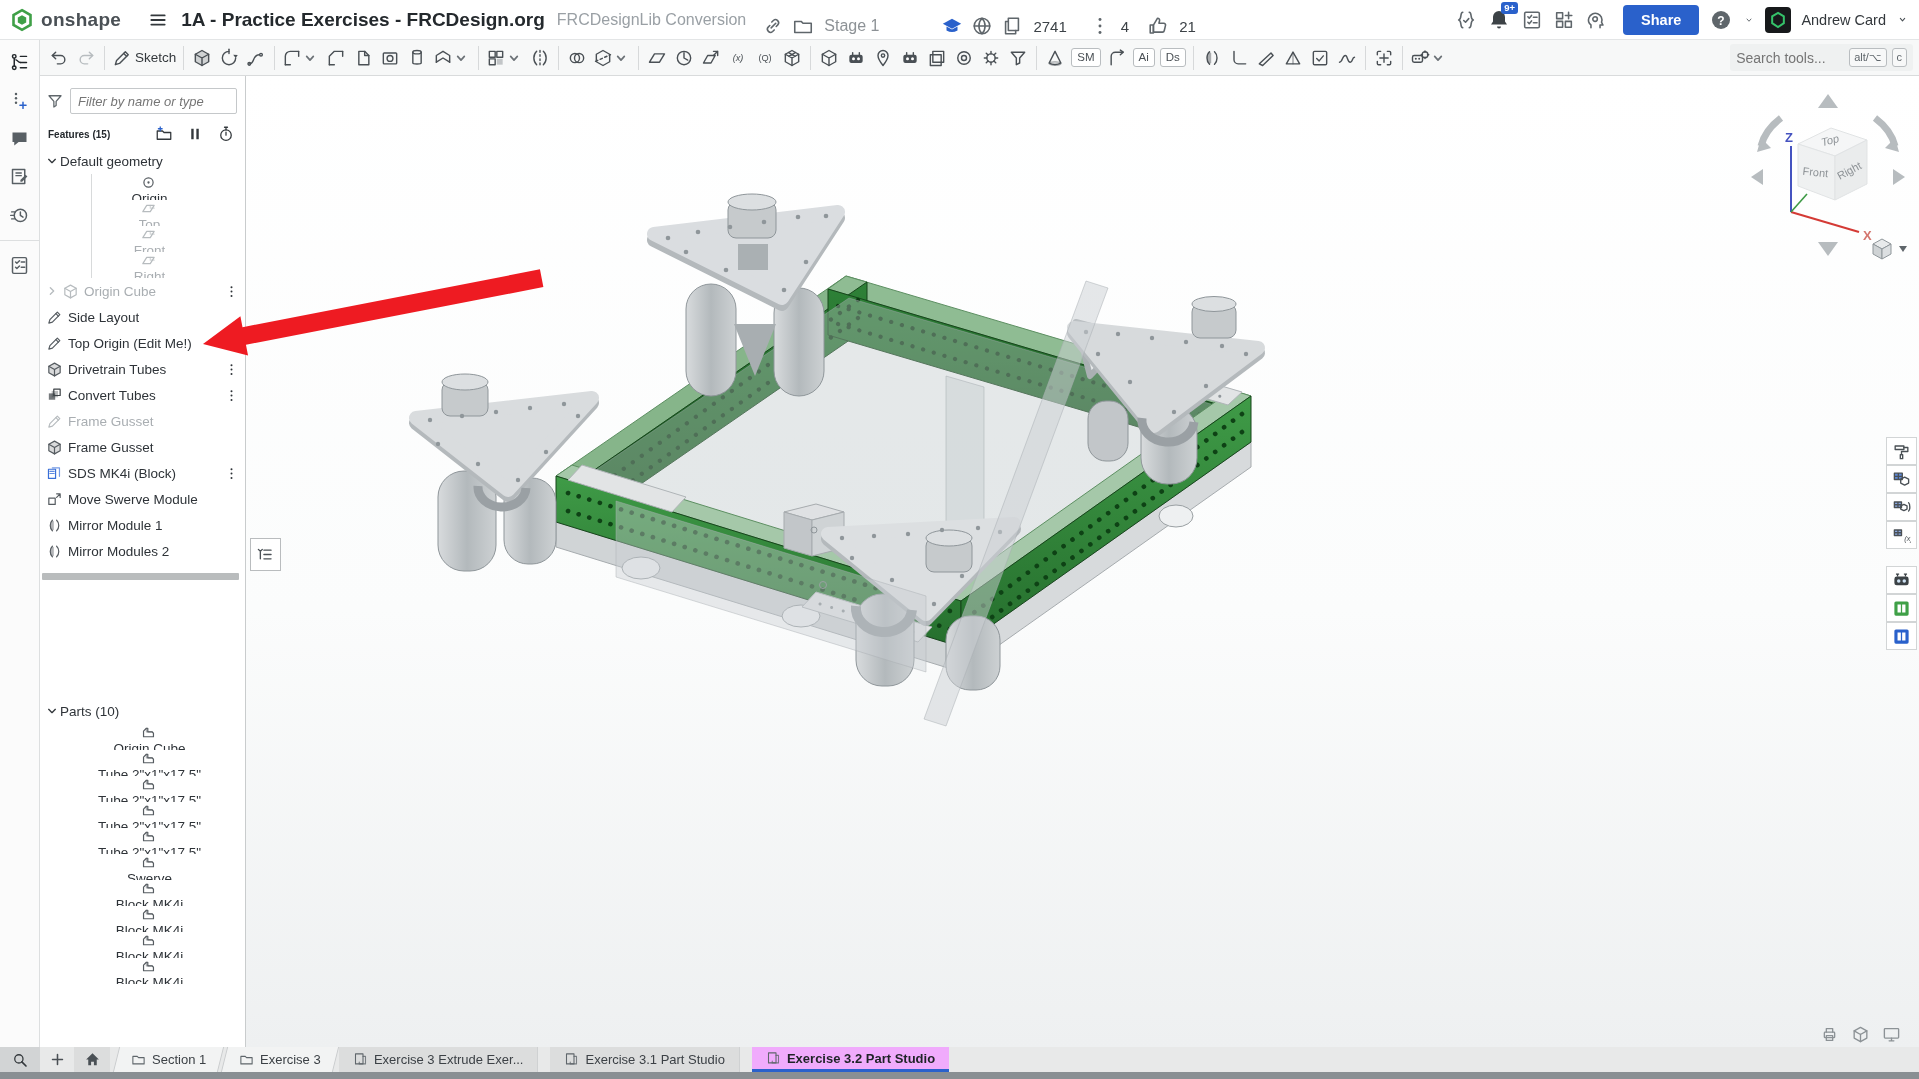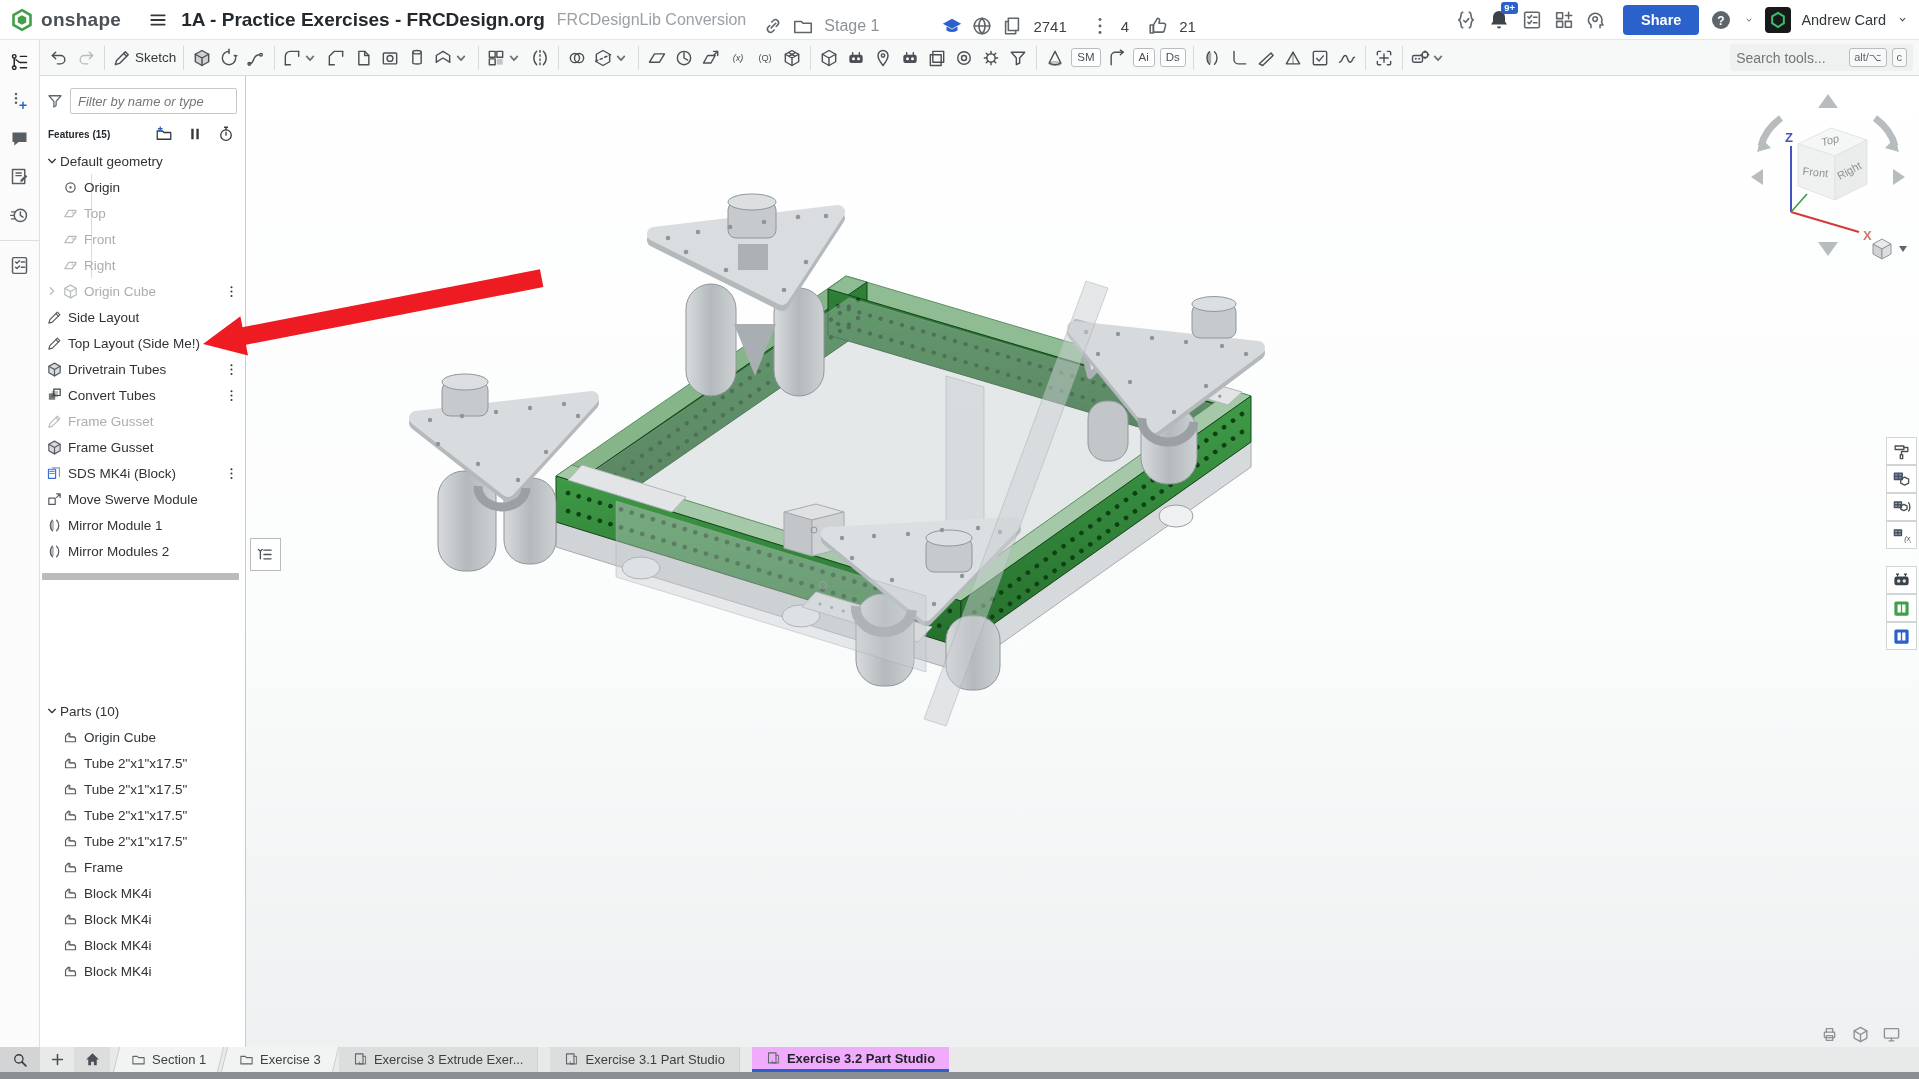--- a/index.html
+++ b/index.html
@@ -67,21 +67,21 @@
   .filter-input { flex:1; height:26px; border:1px solid #c5c8ca; border-radius:2px; padding:0 7px;
     font-size:13px; font-style:italic; color:#555; outline:none; font-family:inherit; min-width:0; }
   .feat-hdr { display:flex; align-items:center; height:28px; padding:0 10px 0 8px; }
   .feat-hdr-label { font-weight:700; color:#24292d; font-size:10px; }
   .feat-hdr-ics { margin-left:auto; display:flex; gap:13px; color:#33383c; }
   .feat-hdr-ics .tbi { width:18px; height:18px; }
   .rows { position:relative; }
   .row { display:flex; align-items:center; height:26px; padding-right:6px; position:relative; }
   .row .chev { width:16px; height:16px; margin-left:4px; color:#33383c; flex:none; }
   .row .ric { width:17px; height:17px; margin:0 5px 0 2px; color:#565c61; flex:none; }
-  .row.child { padding-left:20px; }
+  .row.child { padding-left:20px;flex-direction:column; }
   .row.plain { padding-left:6px; }
   .row.plain .ric { margin-left:0; }
   .row .lbl { color:#2e3338; white-space:nowrap; overflow:hidden; text-overflow:ellipsis; }
   .row.muted .lbl { color:#a9aeb2; }
   .row.muted .ric, .row.muted .chev { color:#b7bcbf; }
   .row .dots { margin-left:auto; width:15px; height:17px; color:#2e3338; flex:none; }
   .guide { position:absolute; left:51px; width:1px; background:#d8dadb; }
   .hscroll { height:7px; background:#b9bcbd; margin:9px 6px 0 2px; border-radius:1px; }
   .parts-gap { height:118px; }
   .collapse-btn { position:absolute; left:250px; top:538px; width:31px; height:33px; background:#fff;
@@ -803,21 +803,21 @@
         </span>
       <span class="lbl">Side Layout</span>
     </div>
     <div class="row plain">
       <span class="tbi ric">
           <svg viewBox="0 0 24 24" fill="none" stroke="currentColor" stroke-width="1.7" stroke-linecap="round" stroke-linejoin="round">
             <path d="M4 20l1.5-5L16 4.5 19.5 8 9 18.5 4 20z"></path>
             <path d="M14 6.5 17.5 10"></path>
           </svg>
         </span>
-      <span class="lbl">Top Layout (Side Me!)</span>
+      <span class="lbl">Top Origin (Edit Me!)</span>
     </div>
     <div class="row plain">
       <span class="tbi ric">
           <svg viewBox="0 0 24 24" fill="none" stroke="currentColor" stroke-width="1.7" stroke-linecap="round" stroke-linejoin="round">
             <path d="M12 3l8 4.5v9L12 21l-8-4.5v-9z" fill="currentColor" opacity=".22" stroke="none"></path>
             <path d="M12 3l8 4.5v9L12 21l-8-4.5v-9z"></path>
             <path d="M12 12v9M4 7.5l8 4.5 8-4.5"></path>
           </svg>
         </span>
       <span class="lbl">Drivetrain Tubes</span>
@@ -965,21 +965,21 @@
       </span>
     <span class="lbl">Tube 2"x1"x17.5"</span>
   </div>
   <div class="row child">
     <span class="tbi ric">
         <svg viewBox="0 0 24 24" fill="none" stroke="currentColor" stroke-width="1.7" stroke-linecap="round" stroke-linejoin="round">
           <path d="M5 18v-8l4-4h2v5h6l2 2v5z"></path>
           <path d="M9 6v5h8" opacity=".5"></path>
         </svg>
       </span>
-    <span class="lbl">Frame</span>
+    <span class="lbl">Swerve</span>
   </div>
   <div class="row child">
     <span class="tbi ric">
         <svg viewBox="0 0 24 24" fill="none" stroke="currentColor" stroke-width="1.7" stroke-linecap="round" stroke-linejoin="round">
           <path d="M5 18v-8l4-4h2v5h6l2 2v5z"></path>
           <path d="M9 6v5h8" opacity=".5"></path>
         </svg>
       </span>
     <span class="lbl">Block MK4i</span>
   </div>

